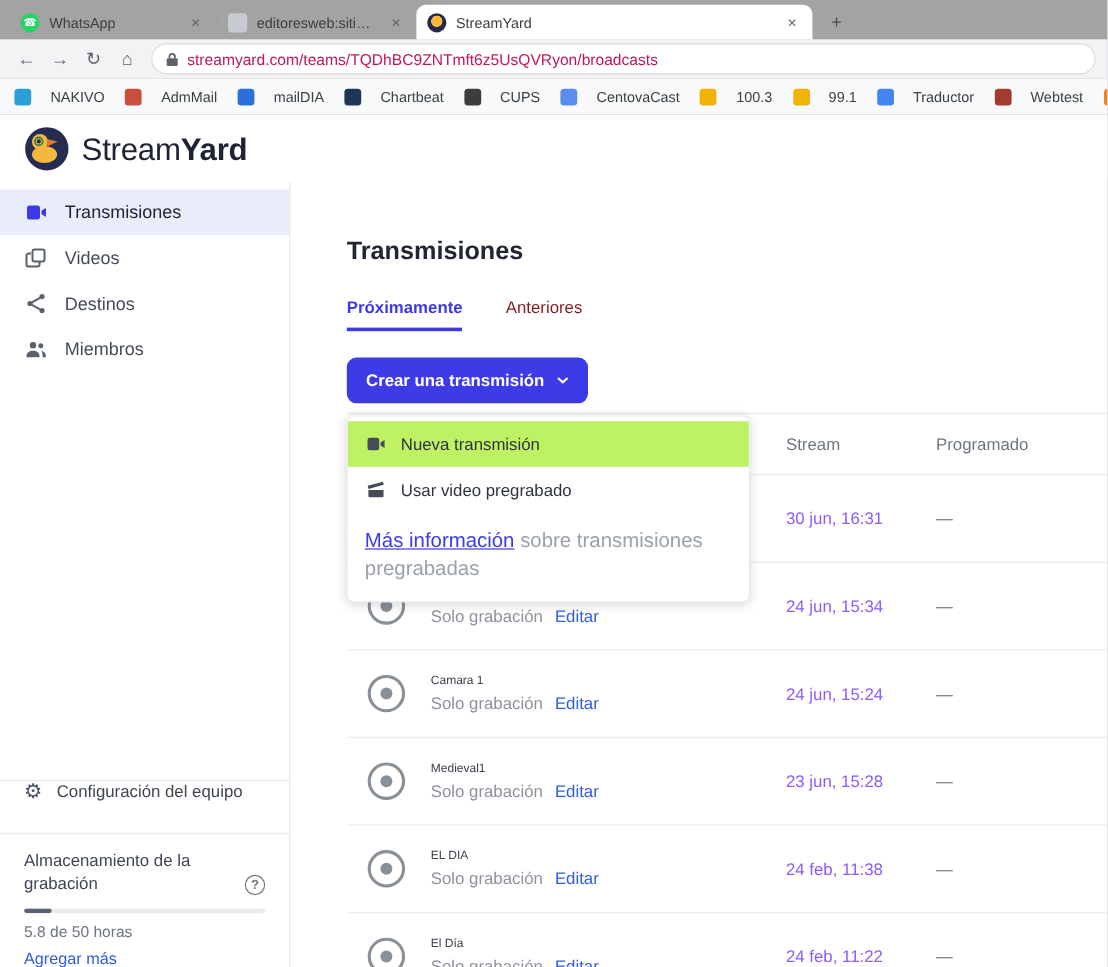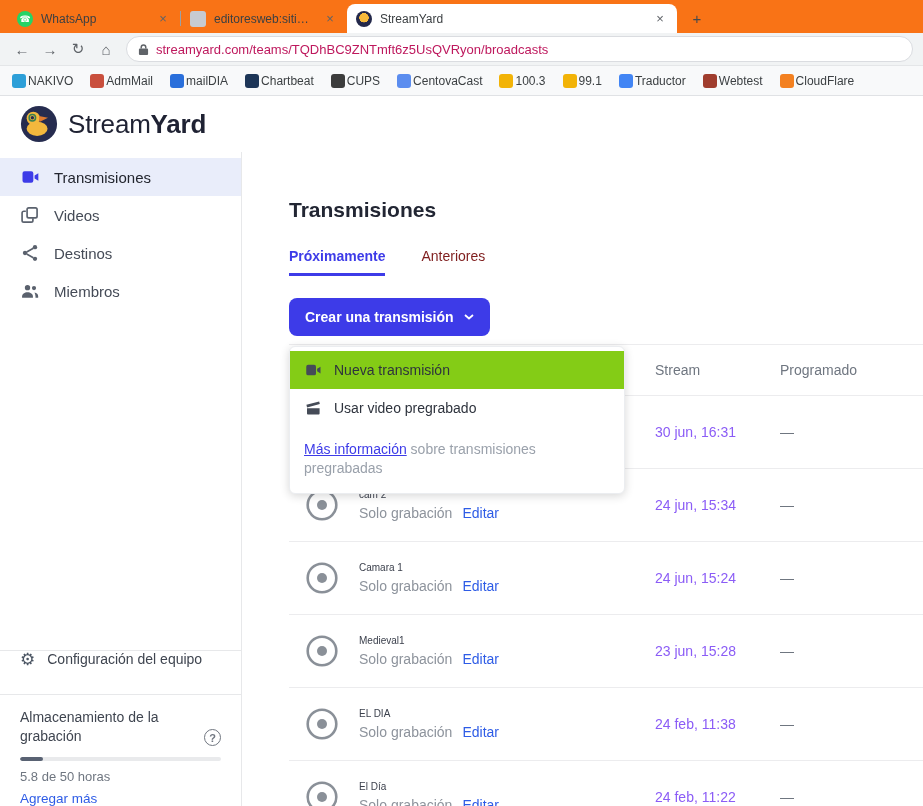--- a/index.html
+++ b/index.html
@@ -1,21 +1,21 @@
 <!DOCTYPE html>
 <html><head>
 <meta charset="utf-8">
 <style>
   *{box-sizing:border-box;margin:0;padding:0}
   html,body{background:#c9ccd1}
   body{font-family:"Liberation Sans",sans-serif}
   .screen{position:relative;width:923px;height:806px;background:#fff;overflow:hidden;margin:0 auto}
 
   
-  .tabstrip{height:33px;background:#f97316;display:flex;align-items:flex-end;padding-left:8px}
+  .tabstrip{height:33px;background:#a3a3a3;display:flex;align-items:flex-end;padding-left:8px}
   .tab{display:flex;align-items:center;gap:8px;height:29px;padding:0 9px;font-size:12px;color:#3c4043;border-radius:8px 8px 0 0;min-width:0}
   .tab.active{background:#fff}
   .tab-title{flex:1;white-space:nowrap;overflow:hidden;text-overflow:ellipsis}
   .tab-close{width:16px;height:16px;flex:none;display:flex;align-items:center;justify-content:center;color:#5f6368;font-size:13px;border-radius:50%}
   .tab-close::before{content:"×"}
   .tab-sep{width:1px;height:15px;background:#9aa0a6;margin:0 0 7px 0;flex:none}
   .newtab{width:24px;height:24px;margin:0 0 3px 8px;display:flex;align-items:center;justify-content:center;color:#45494d;font-size:15px;border-radius:50%}
   .newtab::before{content:"+"}
   .fav{width:16px;height:16px;flex:none;display:flex;align-items:center;justify-content:center;border-radius:50%}
   .fav-whatsapp{background:#25d366;color:#fff;font-size:9px}
@@ -26,21 +26,21 @@
   .toolbar{height:33px;background:#f1f3f4;display:flex;align-items:center;gap:4px;padding:0 10px;border-bottom:1px solid #e4e6e8}
   .navbtn{width:24px;height:24px;display:flex;align-items:center;justify-content:center;color:#5f6368;font-size:15px;flex:none}
   .nav-back::before{content:"←"}
   .nav-fwd::before{content:"→"}
   .nav-reload::before{content:"↻"}
   .nav-home::before{content:"⌂"}
   .omnibox{flex:1;height:26px;margin-left:4px;background:#fff;border:1px solid #dadce0;border-radius:13px;display:flex;align-items:center;gap:7px;padding:0 11px;min-width:0}
   .url{font-size:13px;color:#be185d;white-space:nowrap;overflow:hidden}
 
   .bookmarks{height:30px;background:#f8f9fa;display:flex;align-items:center;gap:17px;padding:0 12px;border-bottom:1px solid #e0e2e5;overflow:hidden}
-  .bm{display:flex;align-items:center;gap:2px;flex:none}
+  .bm{display:flex;align-items:center;gap:16px;flex:none}
   .bm-icon{width:14px;height:14px;border-radius:3px;flex:none}
   .bm-label{font-size:12px;color:#3c4043;white-space:nowrap}
 
   
   .appheader{height:56px;background:#fff;display:flex;align-items:center;padding-left:20px}
   .wordmark{margin-left:10px;font-size:26px;color:#1f2233;letter-spacing:-0.2px}
   .wordmark .p1{font-weight:500}
   .wordmark .p2{font-weight:800}
 
   
@@ -67,23 +67,23 @@
   
   .main{flex:1;padding:46px 0 0 47px;min-width:0}
   .page-title{font-size:21px;font-weight:700;color:#222633;margin-bottom:26px}
   .pill-tabs{display:flex;gap:36px;margin-bottom:22px}
   .ptab{font-size:14px;color:#7f1d1d;padding-bottom:9px;cursor:pointer}
   .ptab.active{color:#3d3be8;font-weight:700;border-bottom:3px solid #3d3be8}
   .create-wrap{position:relative;display:inline-block}
   .create-btn{display:flex;align-items:center;gap:10px;height:38px;padding:0 16px;background:#3d3be8;color:#fff;border:none;border-radius:8px;font-size:14px;font-weight:700;font-family:"Liberation Sans",sans-serif;cursor:pointer}
   .dropdown{position:absolute;z-index:10;top:calc(100% + 10px);left:0;width:336px;background:#fff;border:1px solid #ebedf0;border-radius:6px;box-shadow:0 2px 10px rgba(0,0,0,0.16);padding-top:4px}
   .dd-item{height:38px;display:flex;align-items:center;gap:12px;padding:0 14px;font-size:14px;color:#2e333d;cursor:pointer}
-  .dd-item.highlighted{background:#84cc16}
+  .dd-item.highlighted{background:#bef264}
   .dd-item svg{flex:none;color:#454b57}
-  .dd-info{padding:13px 14px 15px;font-size:14px;line-height:1.35}
+  .dd-info{padding:13px 14px 15px;font-size:17px;line-height:1.35}
   .dd-info a{color:#3d3be8;text-decoration:underline;cursor:pointer}
   .dd-info .rest{color:#9aa1ab}
 
   .table{margin-top:8px;width:100%}
   .thead{display:flex;align-items:center;height:52px;border-top:1px solid #ececee;border-bottom:1px solid #ececee;font-size:14px;color:#6f7680}
   .trow{display:flex;align-items:center;height:73px;border-bottom:1px solid #ececee}
   .c-info{width:366px;flex:none;display:flex;align-items:center;gap:20px;padding-left:16px;min-width:0}
   .c-created{width:125px;flex:none;font-size:14px;color:#8b5cf6}
   .c-sched{flex:1;font-size:14px;color:#6f7680}
   .thead .c-created,.thead .c-sched{color:#6f7680}

